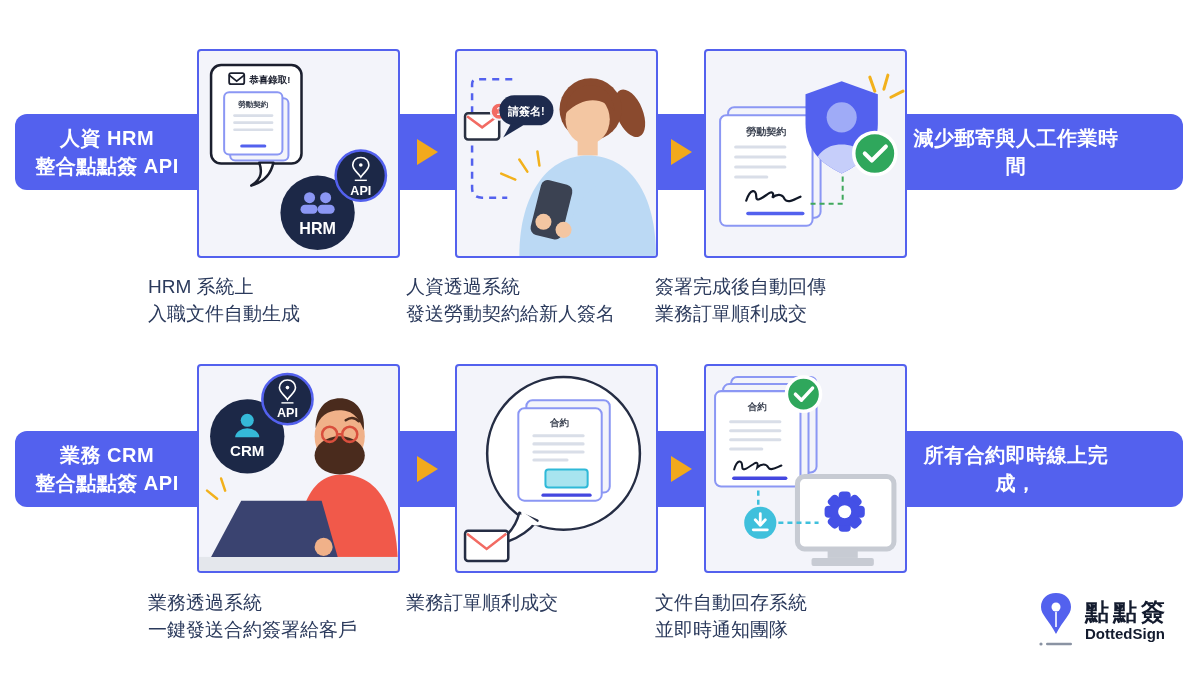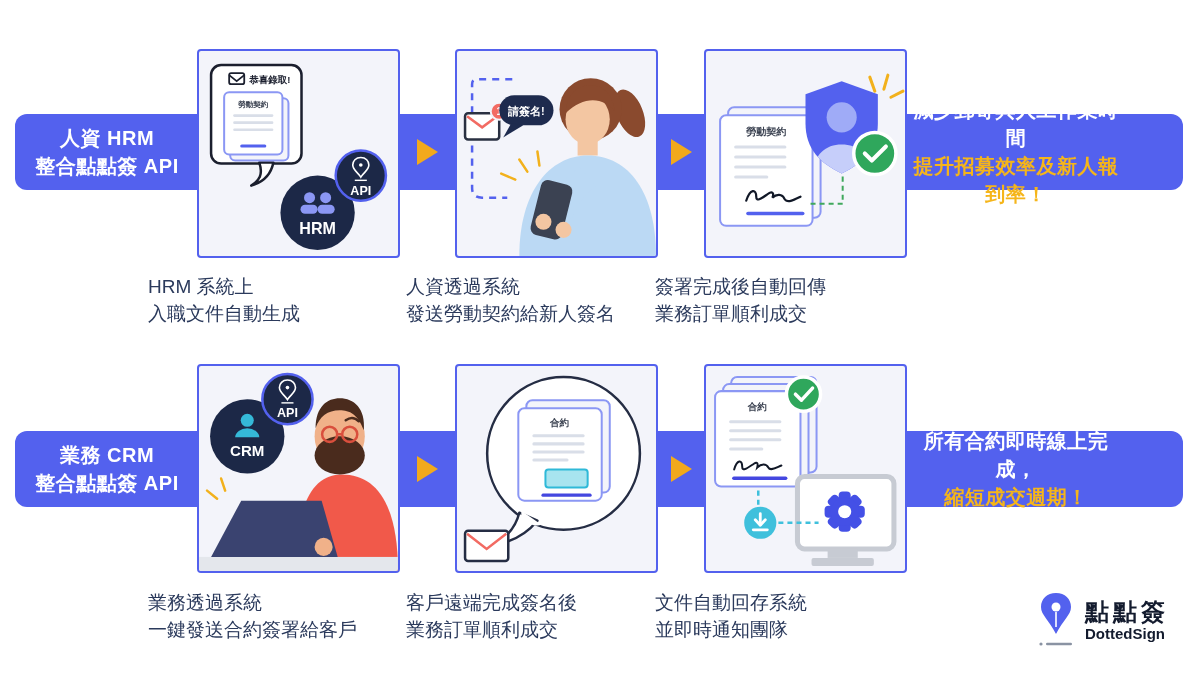--- a/index.html
+++ b/index.html
@@ -75,21 +75,20 @@
 
   <div class="band r1"></div>
 
   <div class="banner-text left row1">
     <span>人資 HRM</span>
     <span>整合點點簽 API</span>
   </div>
 
   <div class="banner-text right row1">
     <span>減少郵寄與人工作業時間</span>
-    <span class="hl">提升招募效率及新人報到率！</span>
   </div>
 
   <div class="card c1 r1">
     <svg viewBox="0 0 198 204">
       <rect x="12" y="14" width="90" height="98" rx="10" fill="#ffffff" stroke="#1B1F2E" stroke-width="2.5"></rect>
       <path d="M60,111 C64,123 60,129 52,134 C66,130 72,121 74,111 Z" fill="#ffffff" stroke="#1B1F2E" stroke-width="2.5" stroke-linejoin="round"></path>
       <rect x="30" y="22" width="15" height="11" rx="2" fill="#ffffff" stroke="#1B1F2E" stroke-width="1.8"></rect>
       <path d="M30,24 L37.5,30 L45,24" fill="none" stroke="#1B1F2E" stroke-width="1.8"></path>
       <text x="50" y="31.5" font-size="9.5" font-weight="bold" fill="#1B1F2E">恭喜錄取!</text>
       <rect x="31" y="47" width="58" height="62" rx="5" fill="#F3F4FA" stroke="#8B97F4" stroke-width="2"></rect>
@@ -197,21 +196,20 @@
 
   <div class="band r2"></div>
 
   <div class="banner-text left row2">
     <span>業務 CRM</span>
     <span>整合點點簽 API</span>
   </div>
 
   <div class="banner-text right row2">
     <span>所有合約即時線上完成，</span>
-    <span class="hl">縮短成交週期！</span>
   </div>
 
   <div class="card c1 r2">
     <svg viewBox="0 0 198 204">
       <circle cx="48" cy="70" r="37" fill="#1C2847"></circle>
       <g>
         <circle cx="48" cy="54" r="6.5" fill="#35B9D8"></circle>
         <path d="M36,71 a12,9 0 0 1 24,0 z" fill="#35B9D8"></path>
       </g>
       <text x="48" y="90" font-size="15" font-weight="bold" fill="#ffffff" text-anchor="middle">CRM</text>
@@ -300,21 +298,20 @@
   </div>
 
   <div class="arrow g1 r2"></div>
   <div class="arrow g2 r2"></div>
 
   <div class="caption p1 r2">
     <div>業務透過系統</div>
     <div>一鍵發送合約簽署給客戶</div>
   </div>
   <div class="caption p2 r2">
-    <div>客戶遠端完成簽名後</div>
     <div>業務訂單順利成交</div>
   </div>
   <div class="caption p3 r2">
     <div>文件自動回存系統</div>
     <div>並即時通知團隊</div>
   </div>
 
   <div class="logo">
     <svg class="mark" viewBox="0 0 36 58">
       <path d="M18,2 C9,2 3,8 3,16 C3,24 11,29 18,43 C25,29 33,24 33,16 C33,8 27,2 18,2 Z" fill="#5361EE"></path>

